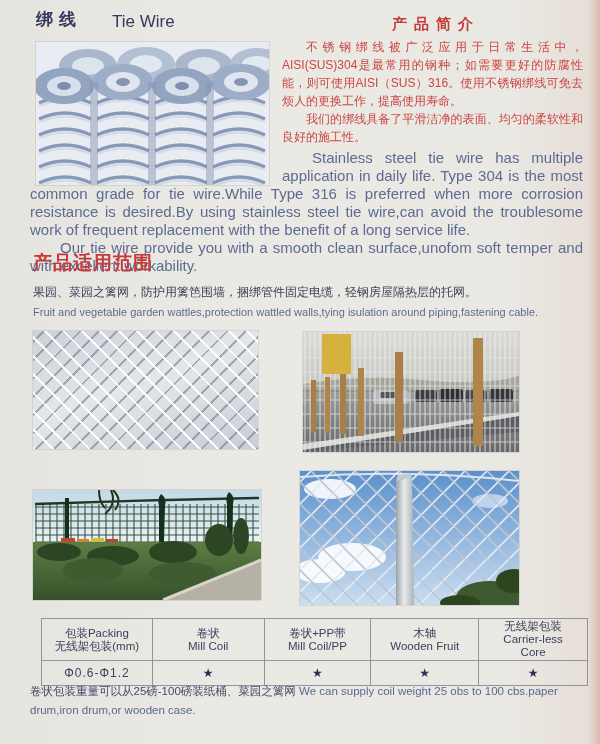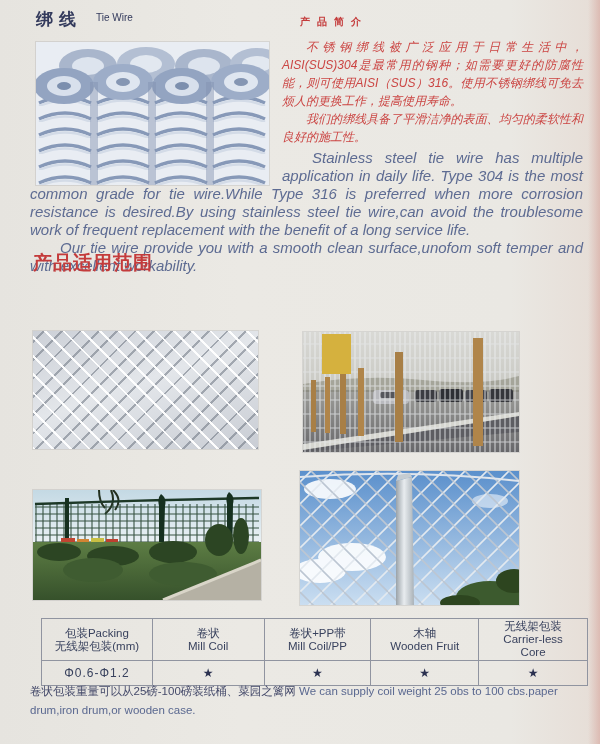--- a/index.html
+++ b/index.html
@@ -8,26 +8,26 @@
     background:linear-gradient(90deg,#e6e4df 0%,#ebe9e4 40%,#eae8e3 85%,#e6ddd6 100%);
     font-family:"Liberation Sans","DejaVu Sans",sans-serif;
   }
   .page::after{
     content:"";position:absolute;top:0;right:0;width:12px;height:100%;
     background:linear-gradient(90deg,rgba(200,110,100,0),rgba(198,108,98,.30));
     pointer-events:none;
   }
   .title-zh{position:absolute;left:36px;top:8px;font-size:17px;font-weight:bold;
     letter-spacing:6px;color:#333a5c;}
-  .title-en{position:absolute;left:96px;top:12px;font-size:10px;color:#333a5c;}
-  .intro-heading{position:absolute;left:300px;top:15px;width:272px;
-    font-size:10px;font-weight:bold;letter-spacing:7px;color:#c43b3b;}
+  .title-en{position:absolute;left:112px;top:12px;font-size:17px;color:#333a5c;}
+  .intro-heading{position:absolute;left:300px;top:15px;width:272px;text-align:center;
+    font-size:15px;font-weight:bold;letter-spacing:7px;color:#c43b3b;}
   .intro-text{position:absolute;left:30px;top:38px;width:553px;}
   .float-spacer{float:left;width:252px;height:140px;}
-  .intro-text p{margin:0;text-align:justify;text-indent:2em;line-height:18px;font-style:italic;}
+  .intro-text p{margin:0;text-align:justify;text-indent:2em;line-height:18px;}
   .red-para{color:#cb4543;font-size:12px;}
   .en-para{color:#5d6b92;font-size:15px;}
   .en-para.first{margin-top:3px;}
   .photo{position:absolute;box-shadow:0 0 0 1px rgba(120,120,130,.18);}
   .photo svg{display:block;}
   .photo-coils{left:36px;top:42px;width:233px;height:143px;}
   .photo-mesh{left:33px;top:331px;width:225px;height:118px;
     background:
       repeating-linear-gradient(45deg,rgba(255,255,255,.95) 0 2px,rgba(255,255,255,0) 2px 13px),
       repeating-linear-gradient(-45deg,rgba(110,118,130,.55) 0 2px,rgba(110,118,130,0) 2px 13px),
@@ -112,20 +112,22 @@
       <g opacity=".45">
         <rect x="54" y="40" width="8" height="103" fill="#8292b0"></rect>
         <rect x="112" y="40" width="8" height="103" fill="#8292b0"></rect>
         <rect x="170" y="40" width="8" height="103" fill="#8292b0"></rect>
       </g>
     </svg>
   </div>
 
   <div class="app-section">
     <h3 class="app-heading">产品适用范围</h3>
+    <p class="app-zh">果园、菜园之篱网，防护用篱笆围墙，捆绑管件固定电缆，轻钢房屋隔热层的托网。</p>
+    <p class="app-en">Fruit and vegetable garden wattles,protection wattled walls,tying isulation around piping,fastening cable.</p>
   </div>
 
   <div class="photo photo-mesh"></div>
 
   <div class="photo photo-cars">
     <svg width="216" height="120" viewBox="0 0 216 120" aria-hidden="true">
       <defs>
         <linearGradient id="skyg" x1="0" y1="0" x2="0" y2="1">
           <stop offset="0" stop-color="#d9d9d5"></stop>
             <stop offset="1" stop-color="#c7c7c1"></stop>

